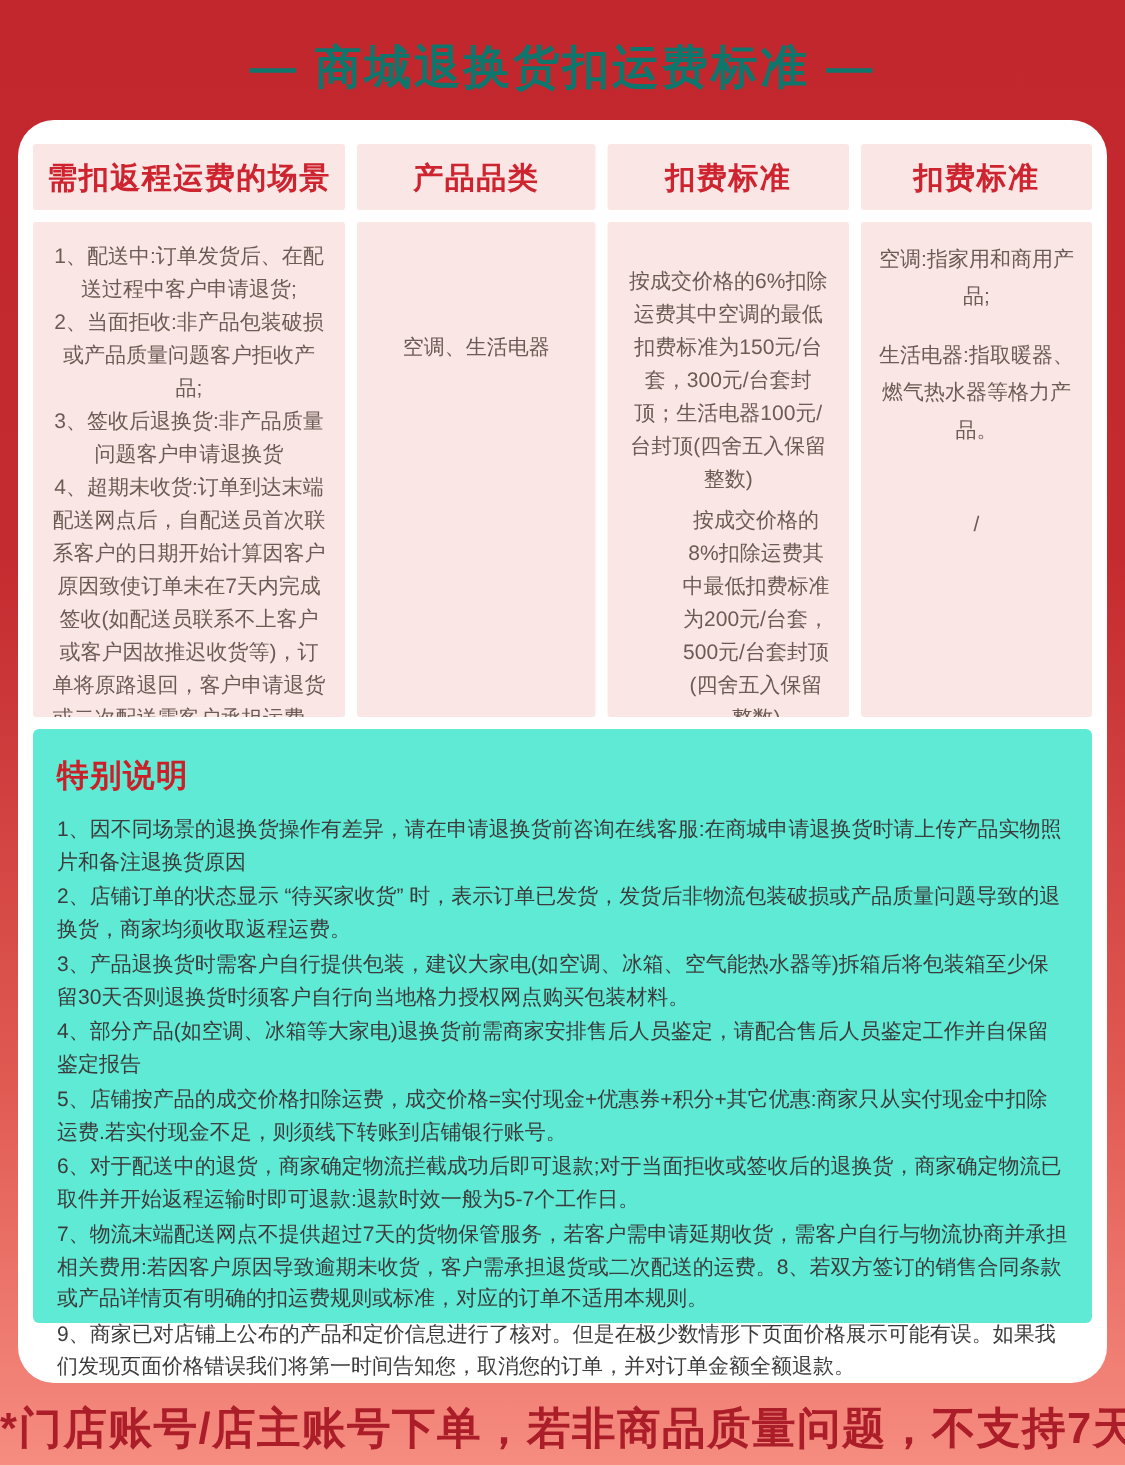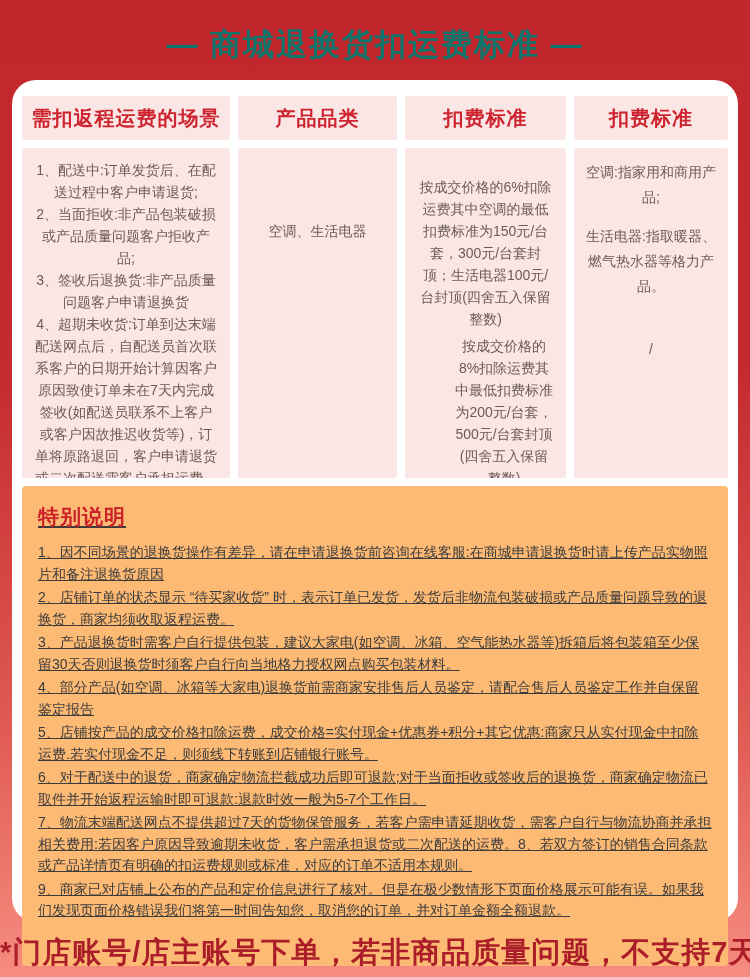--- a/index.html
+++ b/index.html
@@ -47,25 +47,24 @@
     display:flex; align-items:center; justify-content:center;
     text-align:center; padding:0 12px; line-height:24px;
   }
   .c3 .half1 { padding:28px 12px 0; }
   .c3 .half2 { padding:22px 12px 0;margin-left:37px; }
   .c4 { line-height:25px; }
   .c4 .half1 { padding:12px 12px 0; }
   .c4 .half1 p + p { margin-top:14px; }
   .c4 .half2 { padding:24px 12px 0; }
   .notes {
-    margin-top:8px; height:480px;
-    background:#fdba74; border-radius:4px;
+    margin-top:8px; height:396px;
+    background:#5eead4; border-radius:4px;
     padding:17px 16px 0;
     color:#3c3c3c;
-    text-decoration:underline;
   }
   .notes-title {
     color:#cc2028; font-size:21px; font-weight:bold;
     margin-bottom:11px; letter-spacing:1px;
   }
   .notes p {
     font-size:14px; line-height:21.5px; margin:0 0 2px;
     font-weight:500;
   }
   .footer {

